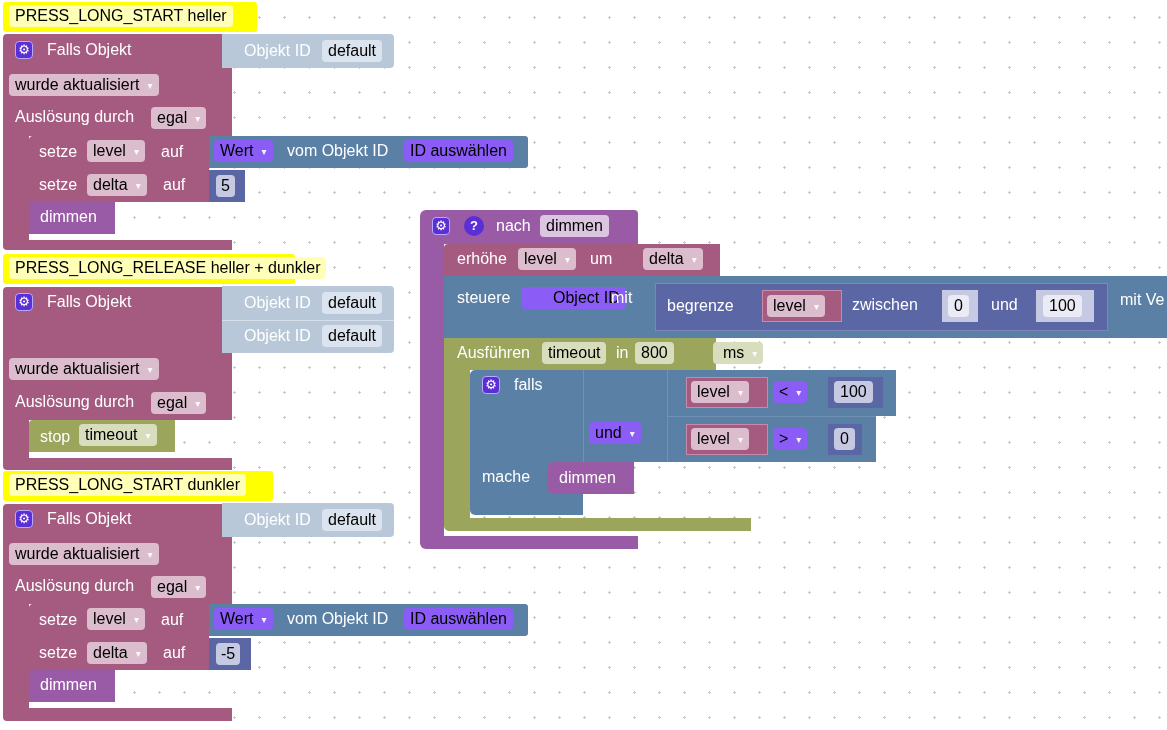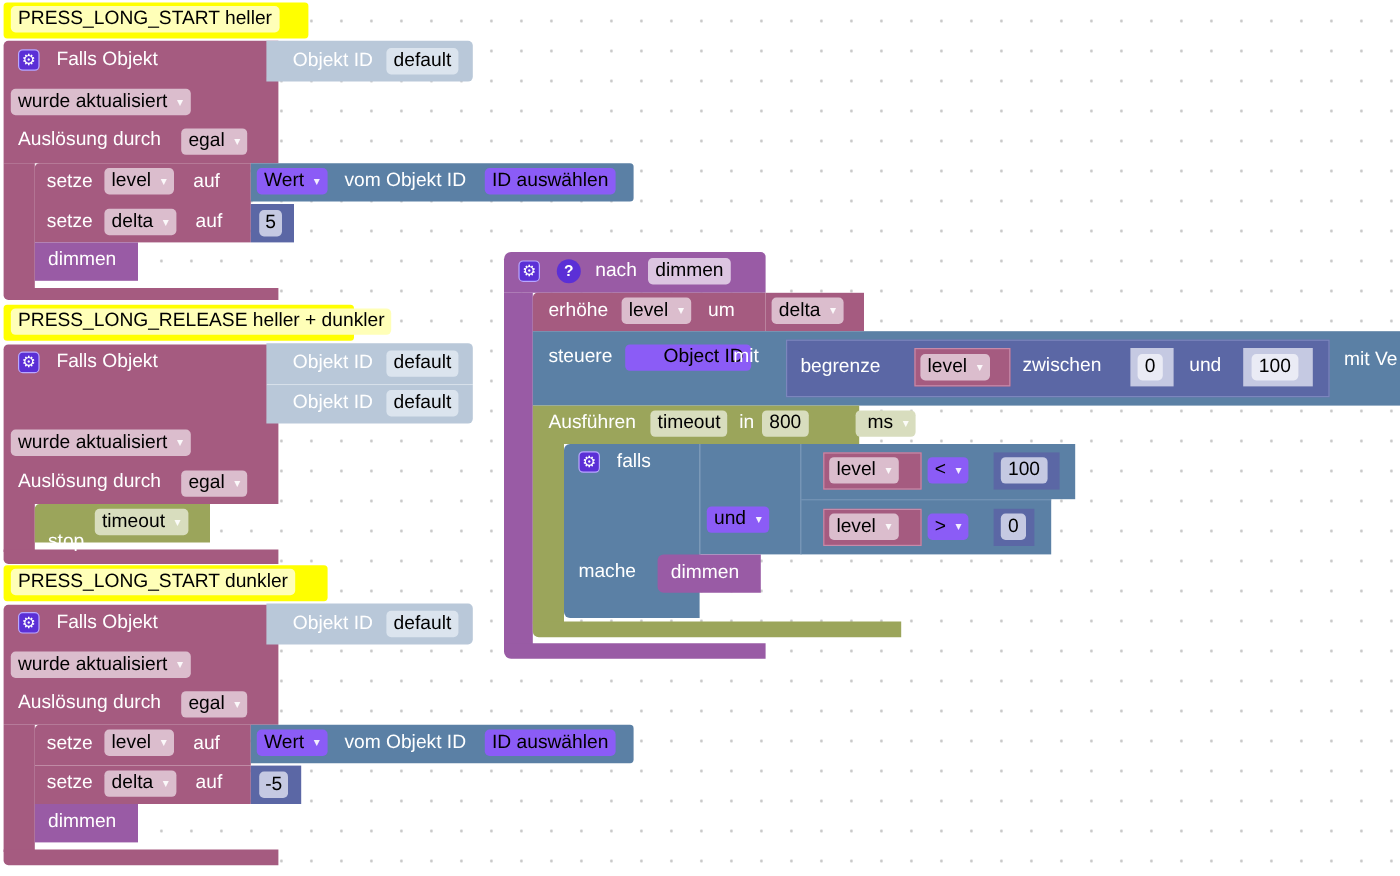--- a/index.html
+++ b/index.html
@@ -82,21 +82,21 @@
     <span class="fld obf" style="left:100px;top:6px;">default</span>
   </div>
   <div class="blk ob" style="left:222px;top:320px;width:172px;height:33px;border-top:1px solid #d7e0ea;border-radius:0 0 4px 0;">
     <span class="t" style="left:22px;top:5px;">Objekt ID</span>
     <span class="fld obf" style="left:100px;top:4px;">default</span>
   </div>
   <span class="fld evf dd" style="left:9px;top:358px;">wurde aktualisiert</span>
   <span class="t" style="left:15px;top:392px;">Auslösung durch</span>
   <span class="fld evf dd" style="left:151px;top:392px;">egal</span>
   <div class="blk tim" style="left:29px;top:420px;width:146px;height:32px;border-radius:4px 0 0 0;">
-    <span class="t" style="left:11px;top:22px;text-align:center;">stop</span>
+    <span class="t" style="left:11px;top:7px;text-align:center;">stop</span>
     <span class="fld timf dd" style="left:50px;top:4px;">timeout</span>
   </div>
   <div class="cmt" style="left:3px;top:254px;width:292px;height:30px;">
     <span>PRESS_LONG_RELEASE heller + dunkler</span>
   </div>
 </div>
 
 <div>
   <div class="blk ev" style="left:3px;top:504px;width:229px;height:100px;border-radius:4px 0 0 0;"></div>
   <div class="blk ev" style="left:3px;top:604px;width:26px;height:106px;"></div>

